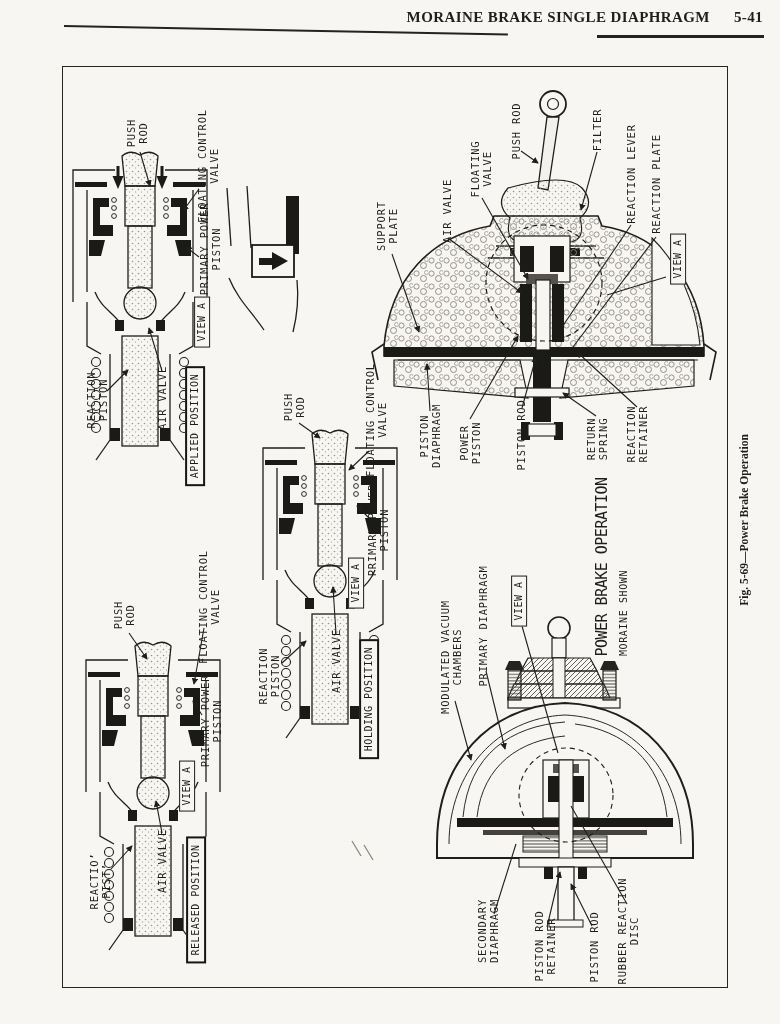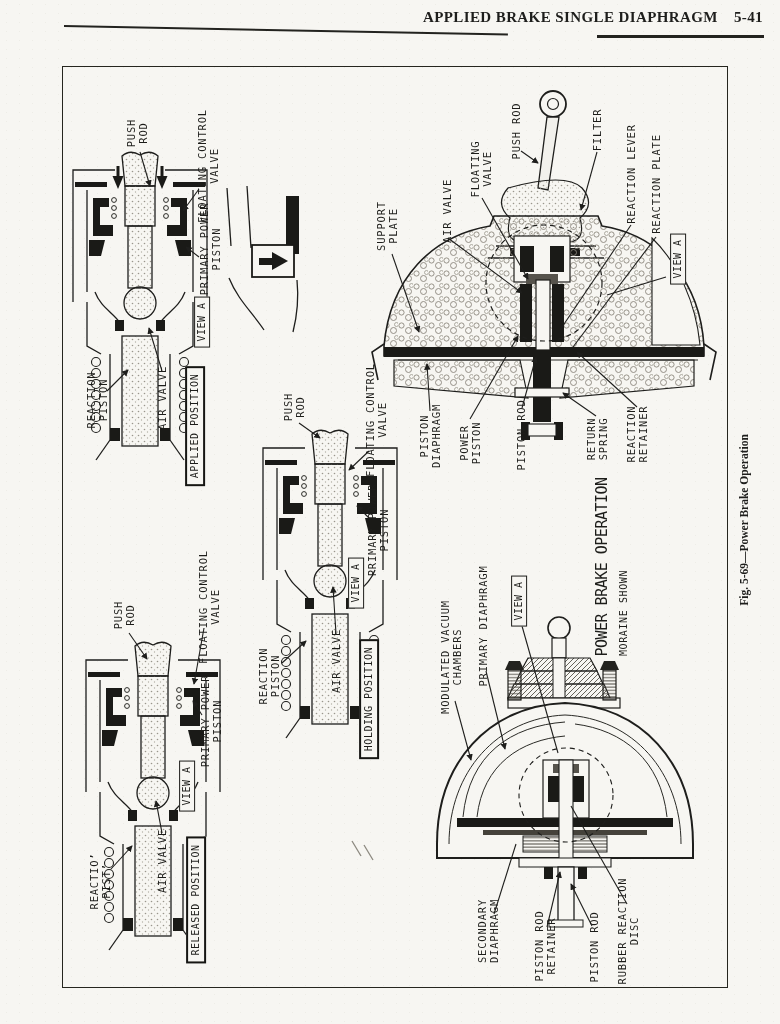--- a/index.html
+++ b/index.html
@@ -3,21 +3,21 @@
 <meta charset="utf-8">
 <style>
   html,body{margin:0;padding:0;}
   body{width:780px;height:1024px;position:relative;overflow:hidden;
        background:#f7f6f2;font-family:"Liberation Sans",sans-serif;color:#1e1e1c;}
   .speckle{position:absolute;inset:0;pointer-events:none;opacity:.45;
        background-image:radial-gradient(#e3e1da 0.6px,transparent 0.8px);
        background-size:13px 9px;}
   .hdr{position:absolute;top:9px;right:17px;font-family:"Liberation Serif",serif;
        font-weight:bold;font-size:15px;letter-spacing:.4px;white-space:nowrap;}
-  .hdr .pgnum{margin-left:16px;}
+  .hdr .pgnum{margin-left:24px;}
   .hdr-rule{position:absolute;left:64px;top:25px;width:444px;height:2px;background:#23231f;
        transform:rotate(1.1deg);transform-origin:left center;}
   .hdr-rule2{position:absolute;left:597px;top:35px;width:167px;height:2.5px;background:#23231f;}
   .figure-box{position:absolute;left:62px;top:66px;width:664px;height:920px;
        border:1.6px solid #26261f;}
   .diag{position:absolute;}
   .overlay{position:absolute;left:0;top:0;width:780px;height:1024px;pointer-events:none;}
   #ann-layer{position:absolute;inset:0;}
   .ann{position:absolute;transform:translate(-50%,-50%) rotate(-90deg);
        white-space:pre;text-align:center;font-family:"DejaVu Sans Mono",monospace;
@@ -344,17 +344,17 @@
 DIAPHRAGM</div>
     <div class="ann label" style="left: 545px; top: 946px;">PISTON ROD
 RETAINER</div>
     <div class="ann label" style="left: 594px; top: 947px;">PISTON ROD</div>
     <div class="ann label" style="left: 628px; top: 931px;">RUBBER REACTION
 DISC</div>
   </div>
 
 <div class="hdr-rule"></div>
 <div class="hdr">
-  <span>APPLIED BRAKE SINGLE DIAPHRAGM</span><span class="pgnum">5-41</span>
+  <span>MORAINE BRAKE SINGLE DIAPHRAGM</span><span class="pgnum">5-41</span>
 </div>
 <div class="hdr-rule2"></div>
 
 <div class="caption">Fig. 5-69—Power Brake Operation</div>
 
 </body></html>

